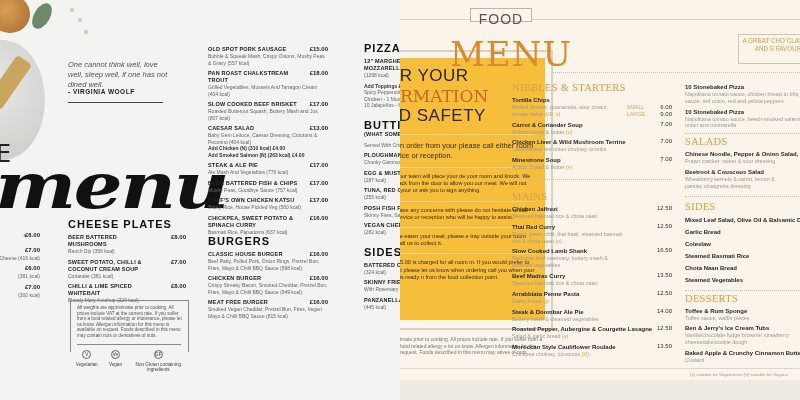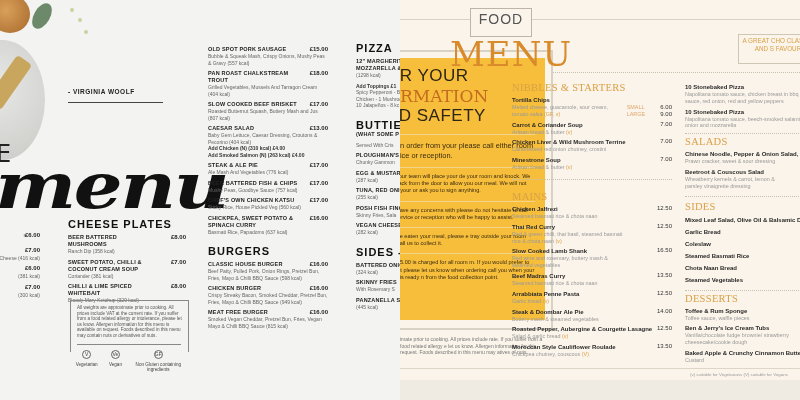--- a/index.html
+++ b/index.html
@@ -19,39 +19,39 @@
 .menu-script{position:absolute;left:-5px;top:148px;font-family:"DejaVu Serif",serif;font-style:italic;font-weight:bold;font-size:64px;color:#111;letter-spacing:-2px;transform:scaleX(1.2);transform-origin:left}
 .sec{font-weight:bold;letter-spacing:1px;color:#111}
 .sec-l{font-size:11px}
 .item{position:relative;margin-top:4px}
 .iname{font-size:5.5px;font-weight:bold;color:#222;text-transform:uppercase;letter-spacing:.2px;display:block;width:75%;line-height:7px}
 .iprice{position:absolute;right:0;top:0;font-size:6px;font-weight:bold;color:#222}
 .idesc{font-size:5px;color:#666;line-height:6.5px;display:block}
 .extra{font-size:5px;font-weight:bold;color:#333;line-height:6.5px;display:block}
 .col-small{position:absolute;left:68px;top:218px;width:118px}
 .col-big{position:absolute;left:208px;top:42px;width:120px}
-.col-pizza{position:absolute;left:356px;top:42px;width:60px;overflow:hidden}
+.col-pizza{position:absolute;left:364px;top:42px;width:60px;overflow:hidden}
 .col-prev{position:absolute;left:-30px;top:232px;width:70px}
 .notice{position:absolute;left:70px;top:300px;width:119px;height:52px;border:1.5px solid #888;border-bottom:none;padding:4px 6px;font-size:4.6px;color:#555;line-height:5.6px}
 .notice-rule{position:absolute;left:77px;top:344px;width:104px;height:1px;background:#888}
 .legend{position:absolute;left:70px;top:350px;width:119px;display:flex;justify-content:space-around;font-size:4.6px;color:#444;text-align:center}
 .legend .ic{display:block;margin:0 auto 3px;width:9px;height:9px;border:1px solid #666;border-radius:50%;font-size:5px;line-height:7px}
 .pizza-item .iname{width:100%}
 
 .card-frame{position:absolute;left:0;top:50px;width:153px;height:280px;border:2px solid #d8d2c5;border-left:none;background:#fbf4ea}
 .card{position:absolute;left:0;top:58px;width:145px;height:262px;background:#f7be3c;padding:8px 10px 0 0;overflow:hidden}
 .card-h1{font-size:17px;color:#2d2615;letter-spacing:.5px;line-height:20px;margin-left:-14px}
 .card-h2{font-family:"DejaVu Serif",serif;font-size:17px;color:#c46c1f;line-height:20px;margin-left:-14px}
 .card-p{font-size:7.4px;color:#3a2c10;line-height:10px;margin-top:8px;border-top:1px solid #f2d48c;padding-top:6px;margin-left:-14px}
 .card-s{font-size:5.6px;color:#3a2c10;line-height:7.2px;margin-top:6px;border-top:1px solid #f2d48c;padding-top:5px;margin-left:-14px}
 .card-note{position:absolute;left:0;top:336px;width:150px;font-size:5px;color:#777;line-height:6.5px}
 .card-note-line{position:absolute;left:0;top:368px;width:400px;height:1px;background:#ddd6c6}
 .right-bottom{position:absolute;left:0;top:380px;width:400px;height:20px;background:#f0ebe2}
 
-.food-box{position:absolute;left:70px;top:8px;width:62px;height:29px;border:1px solid #bdb6a8;font-size:14px;color:#555;text-align:center;line-height:20px;letter-spacing:1px;background:#fbf4ea}
+.food-box{position:absolute;left:70px;top:8px;width:62px;height:14px;border:1px solid #bdb6a8;font-size:14px;color:#555;text-align:center;line-height:20px;letter-spacing:1px;background:#fbf4ea}
 .food-line{position:absolute;left:0;top:19px;width:400px;height:1px;background:#d8d2c5}
 .menu-title{position:absolute;left:50px;top:34px;font-family:"DejaVu Serif",serif;font-size:34px;color:#d98a2b;letter-spacing:1px}
 .dots{position:absolute;height:1px;border-top:1px dotted #c9bfae}
 .rsec{font-family:"Liberation Serif",serif;font-size:10.5px;color:#d9a046;letter-spacing:.3px}
 .rcol{position:absolute;left:112px;top:82px;width:160px}
 .rcol2{position:absolute;left:285px;top:80px;width:130px}
 .ritem{position:relative;margin-top:3px}
 .rname{font-size:6px;font-weight:bold;color:#2a2a2a;line-height:8px;display:block}
 .rdesc{font-size:5.4px;color:#9a9a9a;line-height:6.8px;display:block}
 .rprice{position:absolute;right:0;top:0;font-size:6px;color:#333}
@@ -66,20 +66,21 @@
 
 <div class="left">
   <div class="fruit"></div>
   <div class="leaf" style="left:34px;top:2px"></div>
   <div class="flower" style="left:70px;top:8px"></div>
   <div class="flower" style="left:78px;top:18px"></div>
   <div class="flower" style="left:84px;top:30px"></div>
   <div class="plate"></div>
   <div class="knife"></div>
 
+  <div class="quote">One cannot think well, love well, sleep well, if one has not dined well.</div>
   <div class="quote-author">- VIRGINIA WOOLF</div>
   <div class="quote-line"></div>
 
   <div class="the">E</div>
   <div class="menu-script">menu</div>
 
   <div class="col-prev">
     <div class="item" style="margin-top:0">
         <span class="idesc" style="text-align:right;padding-right:14px">s</span>
         <span class="iprice">£6.00</span>
@@ -162,21 +163,21 @@
         <span class="iname">CHEF'S OWN CHICKEN KATSU</span>
         <span class="iprice">£17.00</span>
         <span class="idesc">Sticky Rice, House Pickled Veg (560 kcal)</span>
       </div>
     <div class="item">
         <span class="iname">CHICKPEA, SWEET POTATO &amp; SPINACH CURRY</span>
         <span class="iprice">£16.00</span>
         <span class="idesc">Basmati Rice, Papadoms (637 kcal)</span>
       </div>
 
-    <div class="sec sec-l" style="margin-top:10px">BURGERS</div>
+    <div class="sec sec-l" style="">BURGERS</div>
     <div class="item">
         <span class="iname">CLASSIC HOUSE BURGER</span>
         <span class="iprice">£16.00</span>
         <span class="idesc">Beef Patty, Pulled Pork, Onion Rings, Pretzel Bun, Fries, Mayo &amp; Chilli BBQ Sauce (598 kcal)</span>
       </div>
     <div class="item">
         <span class="iname">CHICKEN BURGER</span>
         <span class="iprice">£16.00</span>
         <span class="idesc">Crispy Streaky Bacon, Smoked Cheddar, Pretzel Bun, Fries, Mayo &amp; Chilli BBQ Sauce (949 kcal)</span>
       </div>

